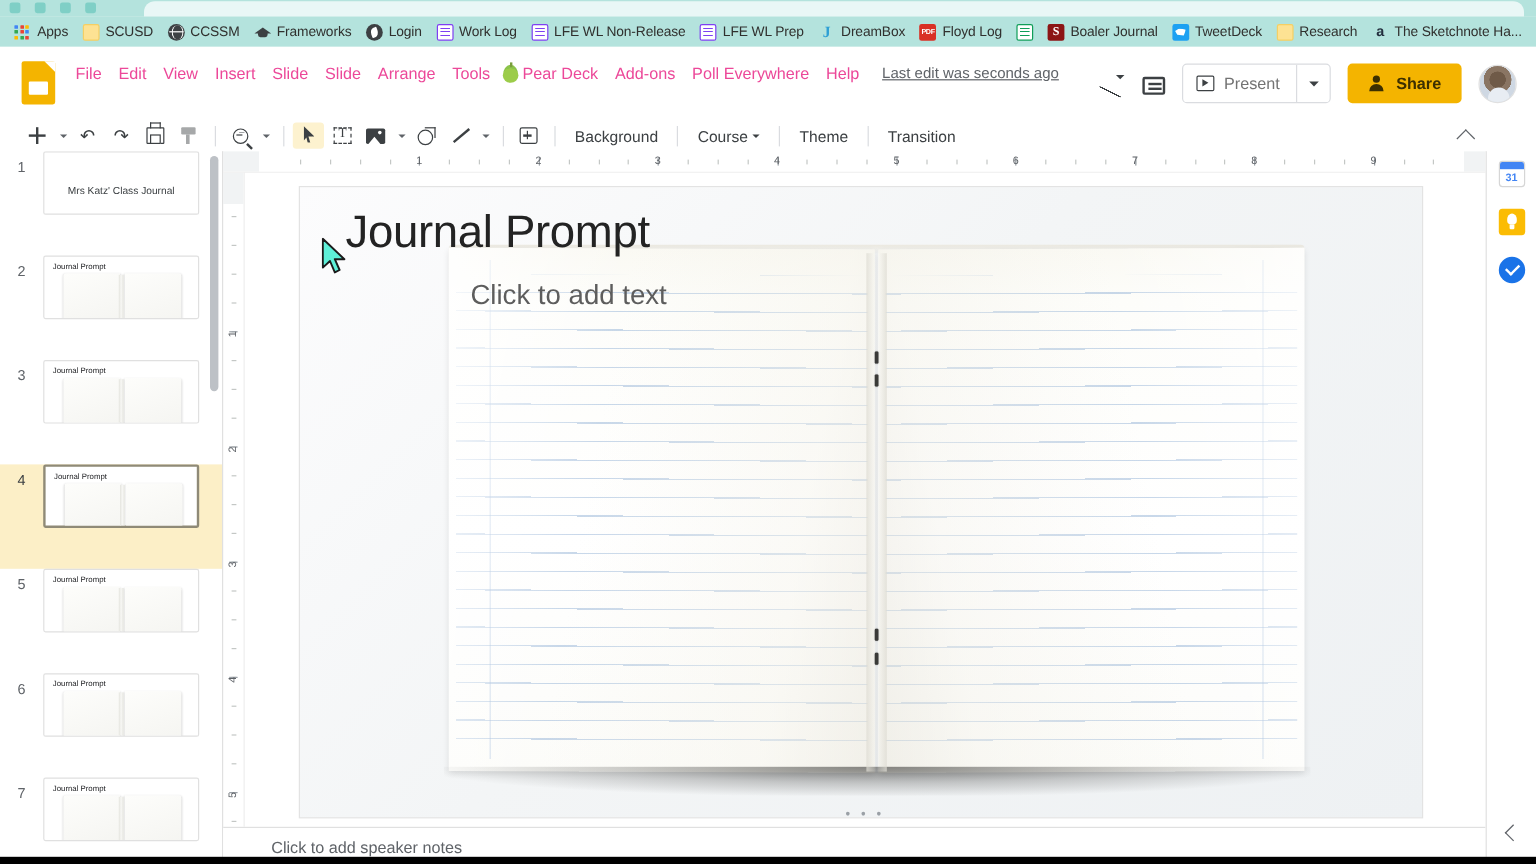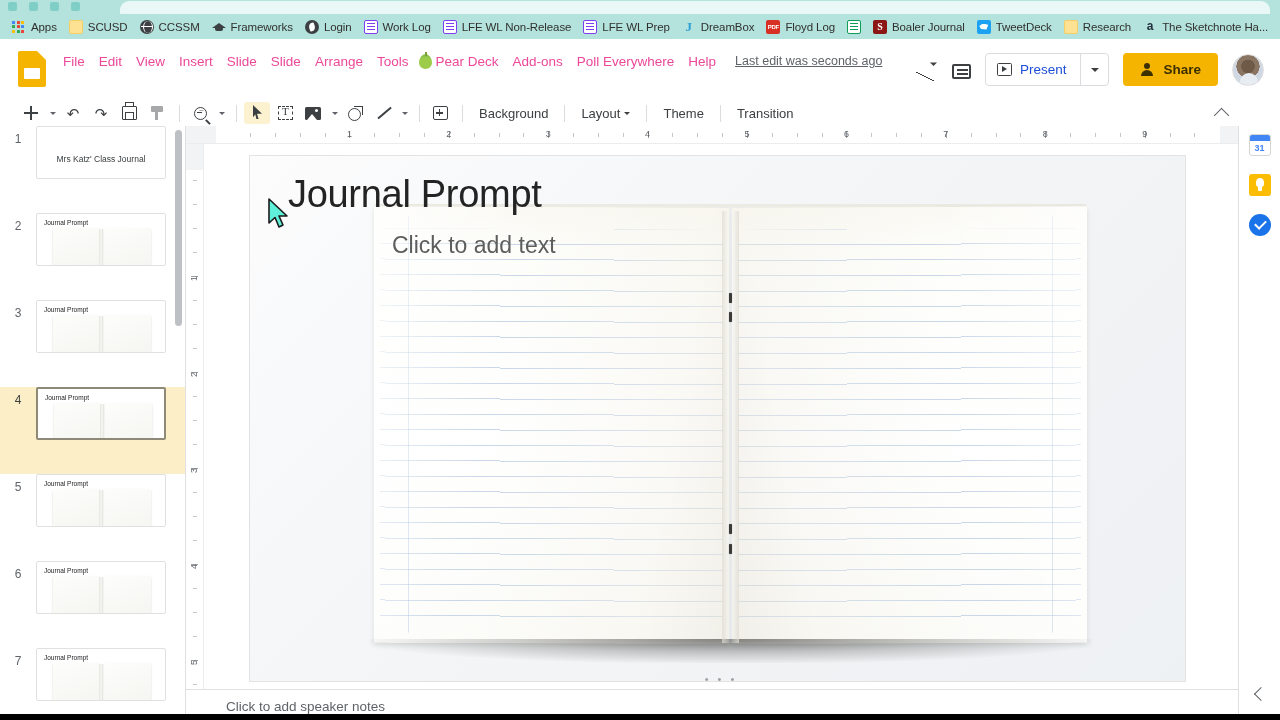--- a/index.html
+++ b/index.html
@@ -165,21 +165,21 @@
     background:#3c4043;box-shadow:0 4px 0 #3c4043;}
 
   #present-btn {
     display:flex;align-items:center; height:33px; border:1px solid #dadce0; border-radius:4px;
     overflow:hidden; cursor:pointer; background:#fff;
   }
   #present-main { display:flex;align-items:center;gap:8px;padding:0 14px 0 11px;height:100%; }
   #present-play { width:15px;height:13px;border:1.6px solid #3c4043;border-radius:1.5px;position:relative;}
   #present-play::after{content:"";position:absolute;left:4px;top:2.2px;border-style:solid;
     border-width:3.5px 0 3.5px 5px;border-color:transparent transparent transparent #3c4043;}
-  #present-label { font-size:13.5px;color:#1d4ed8; }
+  #present-label { font-size:13.5px;color:#737373; }
   #present-caret {
     width:28px;height:100%;border-left:1px solid #dadce0;display:flex;align-items:center;justify-content:center;
   }
   #present-caret::after{content:"";border-style:solid;border-width:4px 4px 0 4px;
     border-color:#3c4043 transparent transparent transparent;}
 
   #share-btn {
     display:flex;align-items:center;gap:8px;height:33px;padding:0 17px;
     background:#f4b400;border-radius:4px;cursor:pointer;
   }
@@ -617,21 +617,21 @@
     </div>
   <div class="tb-caret"></div>
   <div class="tb-sep"></div>
   <div class="tb">
       <span class="gl-addcomment"></span>
     </div>
   <div class="tb-sep"></div>
   <div class="tb-text">Background</div>
   <div class="tb-sep"></div>
   <div class="tb-text">
-    <span>Layout</span>
+    <span>Course</span>
     <span class="mini-caret"></span>
   </div>
   <div class="tb-sep"></div>
   <div class="tb-text">Theme</div>
   <div class="tb-sep"></div>
   <div class="tb-text">Transition</div>
   <div id="collapse-toolbar"></div>
 </div>
 
 <div id="h-ruler">

